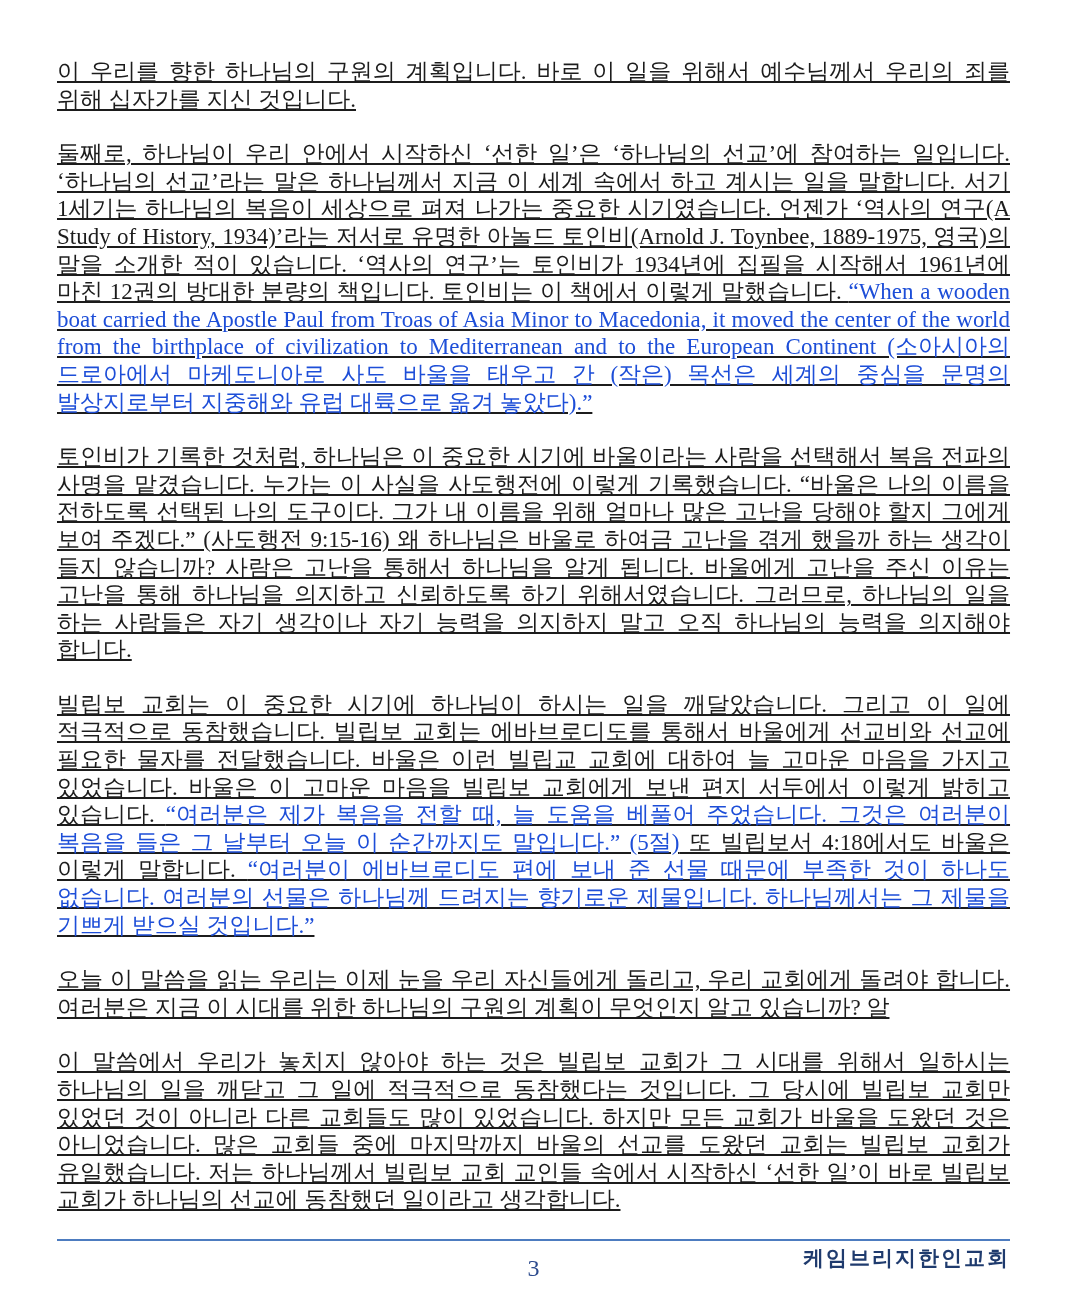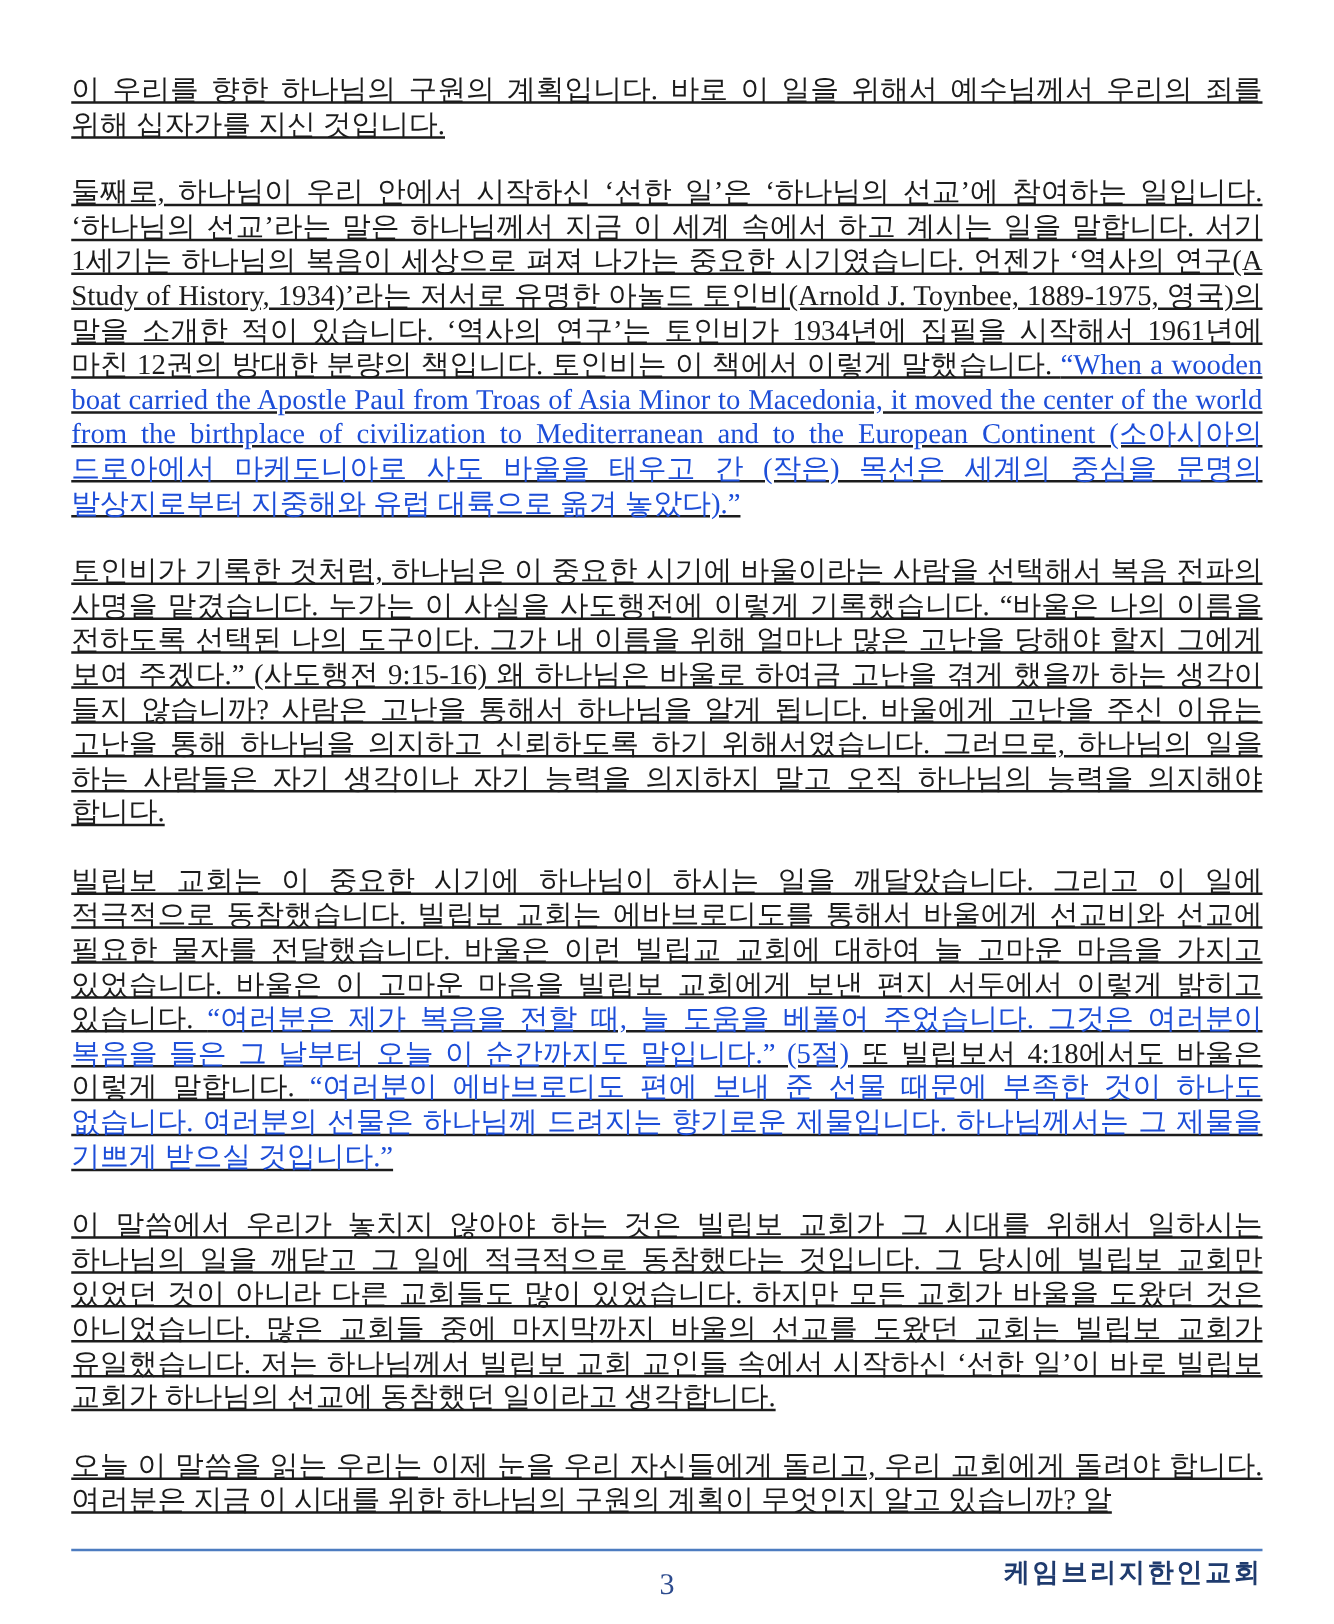--- a/index.html
+++ b/index.html
@@ -71,23 +71,23 @@
   <main class="content">
 
     <p><span class="seg-black">이 우리를 향한 하나님의 구원의 계획입니다. 바로 이 일을 위해서 예수님께서 우리의 죄를 위해 십자가를 지신 것입니다.</span></p>
 
     <p><span class="seg-black">둘째로, 하나님이 우리 안에서 시작하신 ‘선한 일’은 ‘하나님의 선교’에 참여하는 일입니다. ‘하나님의 선교’라는 말은 하나님께서 지금 이 세계 속에서 하고 계시는 일을 말합니다. 서기 1세기는 하나님의 복음이 세상으로 펴져 나가는 중요한 시기였습니다. 언젠가 ‘역사의 연구(A Study of History, 1934)’라는 저서로 유명한 아놀드 토인비(Arnold J. Toynbee, 1889-1975, 영국)의 말을 소개한 적이 있습니다. ‘역사의 연구’는 토인비가 1934년에 집필을 시작해서 1961년에 마친 12권의 방대한 분량의 책입니다. 토인비는 이 책에서 이렇게 말했습니다. </span><span class="seg-red">“When a wooden boat carried the Apostle Paul from Troas of Asia Minor to Macedonia, it moved the center of the world from the birthplace of civilization to Mediterranean and to the European Continent (소아시아의 드로아에서 마케도니아로 사도 바울을 태우고 간 (작은) 목선은 세계의 중심을 문명의 발상지로부터 지중해와 유럽 대륙으로 옮겨 놓았다).”</span></p>
 
     <p><span class="seg-black">토인비가 기록한 것처럼, 하나님은 이 중요한 시기에 바울이라는 사람을 선택해서 복음 전파의 사명을 맡겼습니다. 누가는 이 사실을 사도행전에 이렇게 기록했습니다. “바울은 나의 이름을 전하도록 선택된 나의 도구이다. 그가 내 이름을 위해 얼마나 많은 고난을 당해야 할지 그에게 보여 주겠다.” (사도행전 9:15-16) 왜 하나님은 바울로 하여금 고난을 겪게 했을까 하는 생각이 들지 않습니까? 사람은 고난을 통해서 하나님을 알게 됩니다. 바울에게 고난을 주신 이유는 고난을 통해 하나님을 의지하고 신뢰하도록 하기 위해서였습니다. 그러므로, 하나님의 일을 하는 사람들은 자기 생각이나 자기 능력을 의지하지 말고 오직 하나님의 능력을 의지해야 합니다.</span></p>
 
     <p><span class="seg-black">빌립보 교회는 이 중요한 시기에 하나님이 하시는 일을 깨달았습니다. 그리고 이 일에 적극적으로 동참했습니다. 빌립보 교회는 에바브로디도를 통해서 바울에게 선교비와 선교에 필요한 물자를 전달했습니다. 바울은 이런 빌립교 교회에 대하여 늘 고마운 마음을 가지고 있었습니다. 바울은 이 고마운 마음을 빌립보 교회에게 보낸 편지 서두에서 이렇게 밝히고 있습니다. </span><span class="seg-red">“여러분은 제가 복음을 전할 때, 늘 도움을 베풀어 주었습니다. 그것은 여러분이 복음을 들은 그 날부터 오늘 이 순간까지도 말입니다.” (5절)</span><span class="seg-black"> 또 빌립보서 4:18에서도 바울은 이렇게 말합니다. </span><span class="seg-red">“여러분이 에바브로디도 편에 보내 준 선물 때문에 부족한 것이 하나도 없습니다. 여러분의 선물은 하나님께 드려지는 향기로운 제물입니다. 하나님께서는 그 제물을 기쁘게 받으실 것입니다.”</span></p>
 
+    <p><span class="seg-black">오늘 이 말씀을 읽는 우리는 이제 눈을 우리 자신들에게 돌리고, 우리 교회에게 돌려야 합니다. 여러분은 지금 이 시대를 위한 하나님의 구원의 계획이 무엇인지 알고 있습니까? 알</span></p>
+
     <p><span class="seg-black">이 말씀에서 우리가 놓치지 않아야 하는 것은 빌립보 교회가 그 시대를 위해서 일하시는 하나님의 일을 깨닫고 그 일에 적극적으로 동참했다는 것입니다. 그 당시에 빌립보 교회만 있었던 것이 아니라 다른 교회들도 많이 있었습니다. 하지만 모든 교회가 바울을 도왔던 것은 아니었습니다. 많은 교회들 중에 마지막까지 바울의 선교를 도왔던 교회는 빌립보 교회가 유일했습니다. 저는 하나님께서 빌립보 교회 교인들 속에서 시작하신 ‘선한 일’이 바로 빌립보 교회가 하나님의 선교에 동참했던 일이라고 생각합니다.</span></p>
-
-    <p><span class="seg-black">오늘 이 말씀을 읽는 우리는 이제 눈을 우리 자신들에게 돌리고, 우리 교회에게 돌려야 합니다. 여러분은 지금 이 시대를 위한 하나님의 구원의 계획이 무엇인지 알고 있습니까? 알</span></p>
 
   </main>
 
   <div class="footer-divider"></div>
 
   <div class="footer-org">케임브리지한인교회</div>
 
   <div class="footer-pagenum">3</div>
 
 </div>

